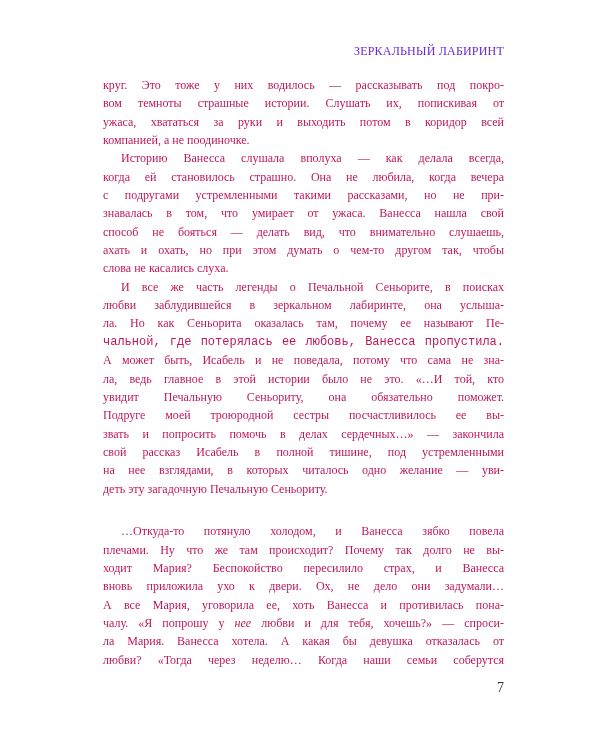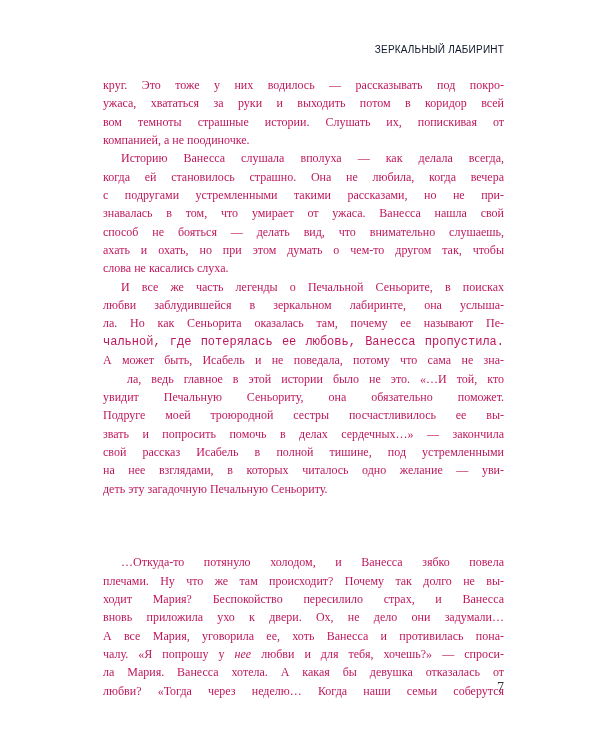--- a/index.html
+++ b/index.html
@@ -12,24 +12,24 @@
       height: 750px;
       position: relative;
       overflow: hidden;
       font-family: "DejaVu Serif", "Liberation Serif", serif;
       color: #2b2b2b;
     }
     .running-header {
       position: absolute;
       top: 44px;
       right: 96px;
-      font-size: 10px;
+      font-size: 12px;
       letter-spacing: 0.2px;
-      color: #0f172a;
-      font-family: Liberation Sans, sans-serif;
+      color: #6d28d9;
+      font-family: Liberation Serif, serif;
     }
     .text-block {
       position: absolute;
       left: 103px;
       top: 76px;
       width: 401px;
       font-family: "Liberation Serif", "DejaVu Serif", serif;
       font-size: 12px;
       line-height: 18.35px;
       text-align: justify;
@@ -65,55 +65,55 @@
   </style>
 </head>
 <body>
 
 <div class="running-header">ЗЕРКАЛЬНЫЙ ЛАБИРИНТ</div>
 
 <div class="text-block">
 
   <p>
     <span class="line" style="white-space: normal; height: 18.35px; overflow: hidden;">круг. Это тоже у них водилось — рассказывать под покро-</span>
+    <span class="line" style="white-space: normal; height: 18.35px; overflow: hidden;">вом темноты страшные истории. Слушать их, попискивая от</span>
     <span class="line" style="white-space: normal; height: 18.35px; overflow: hidden;">ужаса, хвататься за руки и выходить потом в коридор всей</span>
-    <span class="line" style="white-space: normal; height: 18.35px; overflow: hidden;">вом темноты страшные истории. Слушать их, попискивая от</span>
     <span class="line last">компанией, а не поодиночке.</span>
   </p>
 
   <p>
     <span class="line" style="padding-left: 18px; white-space: normal; height: 18.35px; overflow: hidden;">Историю Ванесса слушала вполуха — как делала всегда,</span>
     <span class="line" style="white-space: normal; height: 18.35px; overflow: hidden;">когда ей становилось страшно. Она не любила, когда вечера</span>
     <span class="line" style="white-space: normal; height: 18.35px; overflow: hidden;">с подругами устремленными такими рассказами, но не при-</span>
     <span class="line" style="white-space: normal; height: 18.35px; overflow: hidden;">знавалась в том, что умирает от ужаса. Ванесса нашла свой</span>
     <span class="line" style="white-space: normal; height: 18.35px; overflow: hidden;">способ не бояться — делать вид, что внимательно слушаешь,</span>
     <span class="line" style="white-space: normal; height: 18.35px; overflow: hidden;">ахать и охать, но при этом думать о чем-то другом так, чтобы</span>
     <span class="line last">слова не касались слуха.</span>
   </p>
 
   <p>
     <span class="line" style="padding-left: 18px; white-space: normal; height: 18.35px; overflow: hidden;">И все же часть легенды о Печальной Сеньорите, в поисках</span>
     <span class="line" style="white-space: normal; height: 18.35px; overflow: hidden;">любви заблудившейся в зеркальном лабиринте, она услыша-</span>
     <span class="line" style="white-space: normal; height: 18.35px; overflow: hidden;">ла. Но как Сеньорита оказалась там, почему ее называют Пе-</span>
     <span class="line" style="white-space: normal; height: 18.35px; overflow: hidden; font-family: Liberation Mono, monospace;">чальной, где потерялась ее любовь, Ванесса пропустила.</span>
     <span class="line" style="white-space: normal; height: 18.35px; overflow: hidden;">А может быть, Исабель и не поведала, потому что сама не зна-</span>
-    <span class="line" style="white-space: normal; height: 18.35px; overflow: hidden; margin-left: 24px;">ла, ведь главное в этой истории было не это. «…И той, кто</span>
+    <span class="line" style="white-space: normal; height: 18.35px; overflow: hidden;">ла, ведь главное в этой истории было не это. «…И той, кто</span>
     <span class="line" style="white-space: normal; height: 18.35px; overflow: hidden;">увидит Печальную Сеньориту, она обязательно поможет.</span>
     <span class="line" style="white-space: normal; height: 18.35px; overflow: hidden;">Подруге моей троюродной сестры посчастливилось ее вы-</span>
     <span class="line" style="white-space: normal; height: 18.35px; overflow: hidden;">звать и попросить помочь в делах сердечных…» — закончила</span>
     <span class="line" style="white-space: normal; height: 18.35px; overflow: hidden;">свой рассказ Исабель в полной тишине, под устремленными</span>
     <span class="line" style="white-space: normal; height: 18.35px; overflow: hidden;">на нее взглядами, в которых читалось одно желание — уви-</span>
     <span class="line last">деть эту загадочную Печальную Сеньориту.</span>
   </p>
 
   <div class="scene-break"></div>
   <div class="scene-break" style="height:6px"></div>
 
   <p>
-    <span class="line" style="padding-left: 18px; white-space: normal; height: 18.35px; overflow: hidden; margin-top: 31px;">…Откуда-то потянуло холодом, и Ванесса зябко повела</span>
+    <span class="line" style="padding-left: 18px; white-space: normal; height: 18.35px; overflow: hidden;">…Откуда-то потянуло холодом, и Ванесса зябко повела</span>
     <span class="line" style="white-space: normal; height: 18.35px; overflow: hidden;">плечами. Ну что же там происходит? Почему так долго не вы-</span>
     <span class="line" style="white-space: normal; height: 18.35px; overflow: hidden;">ходит Мария? Беспокойство пересилило страх, и Ванесса</span>
     <span class="line" style="white-space: normal; height: 18.35px; overflow: hidden;">вновь приложила ухо к двери. Ох, не дело они задумали…</span>
     <span class="line" style="white-space: normal; height: 18.35px; overflow: hidden;">А все Мария, уговорила ее, хоть Ванесса и противилась пона-</span>
     <span class="line" style="white-space: normal; height: 18.35px; overflow: hidden;"><span>чалу. «Я попрошу у </span><em>нее</em><span> любви и для тебя, хочешь?» — спроси-</span></span>
     <span class="line" style="white-space: normal; height: 18.35px; overflow: hidden;">ла Мария. Ванесса хотела. А какая бы девушка отказалась от</span>
     <span class="line" style="white-space: normal; height: 18.35px; overflow: hidden;">любви? «Тогда через неделю… Когда наши семьи соберутся</span>
   </p>
 </div>
 

